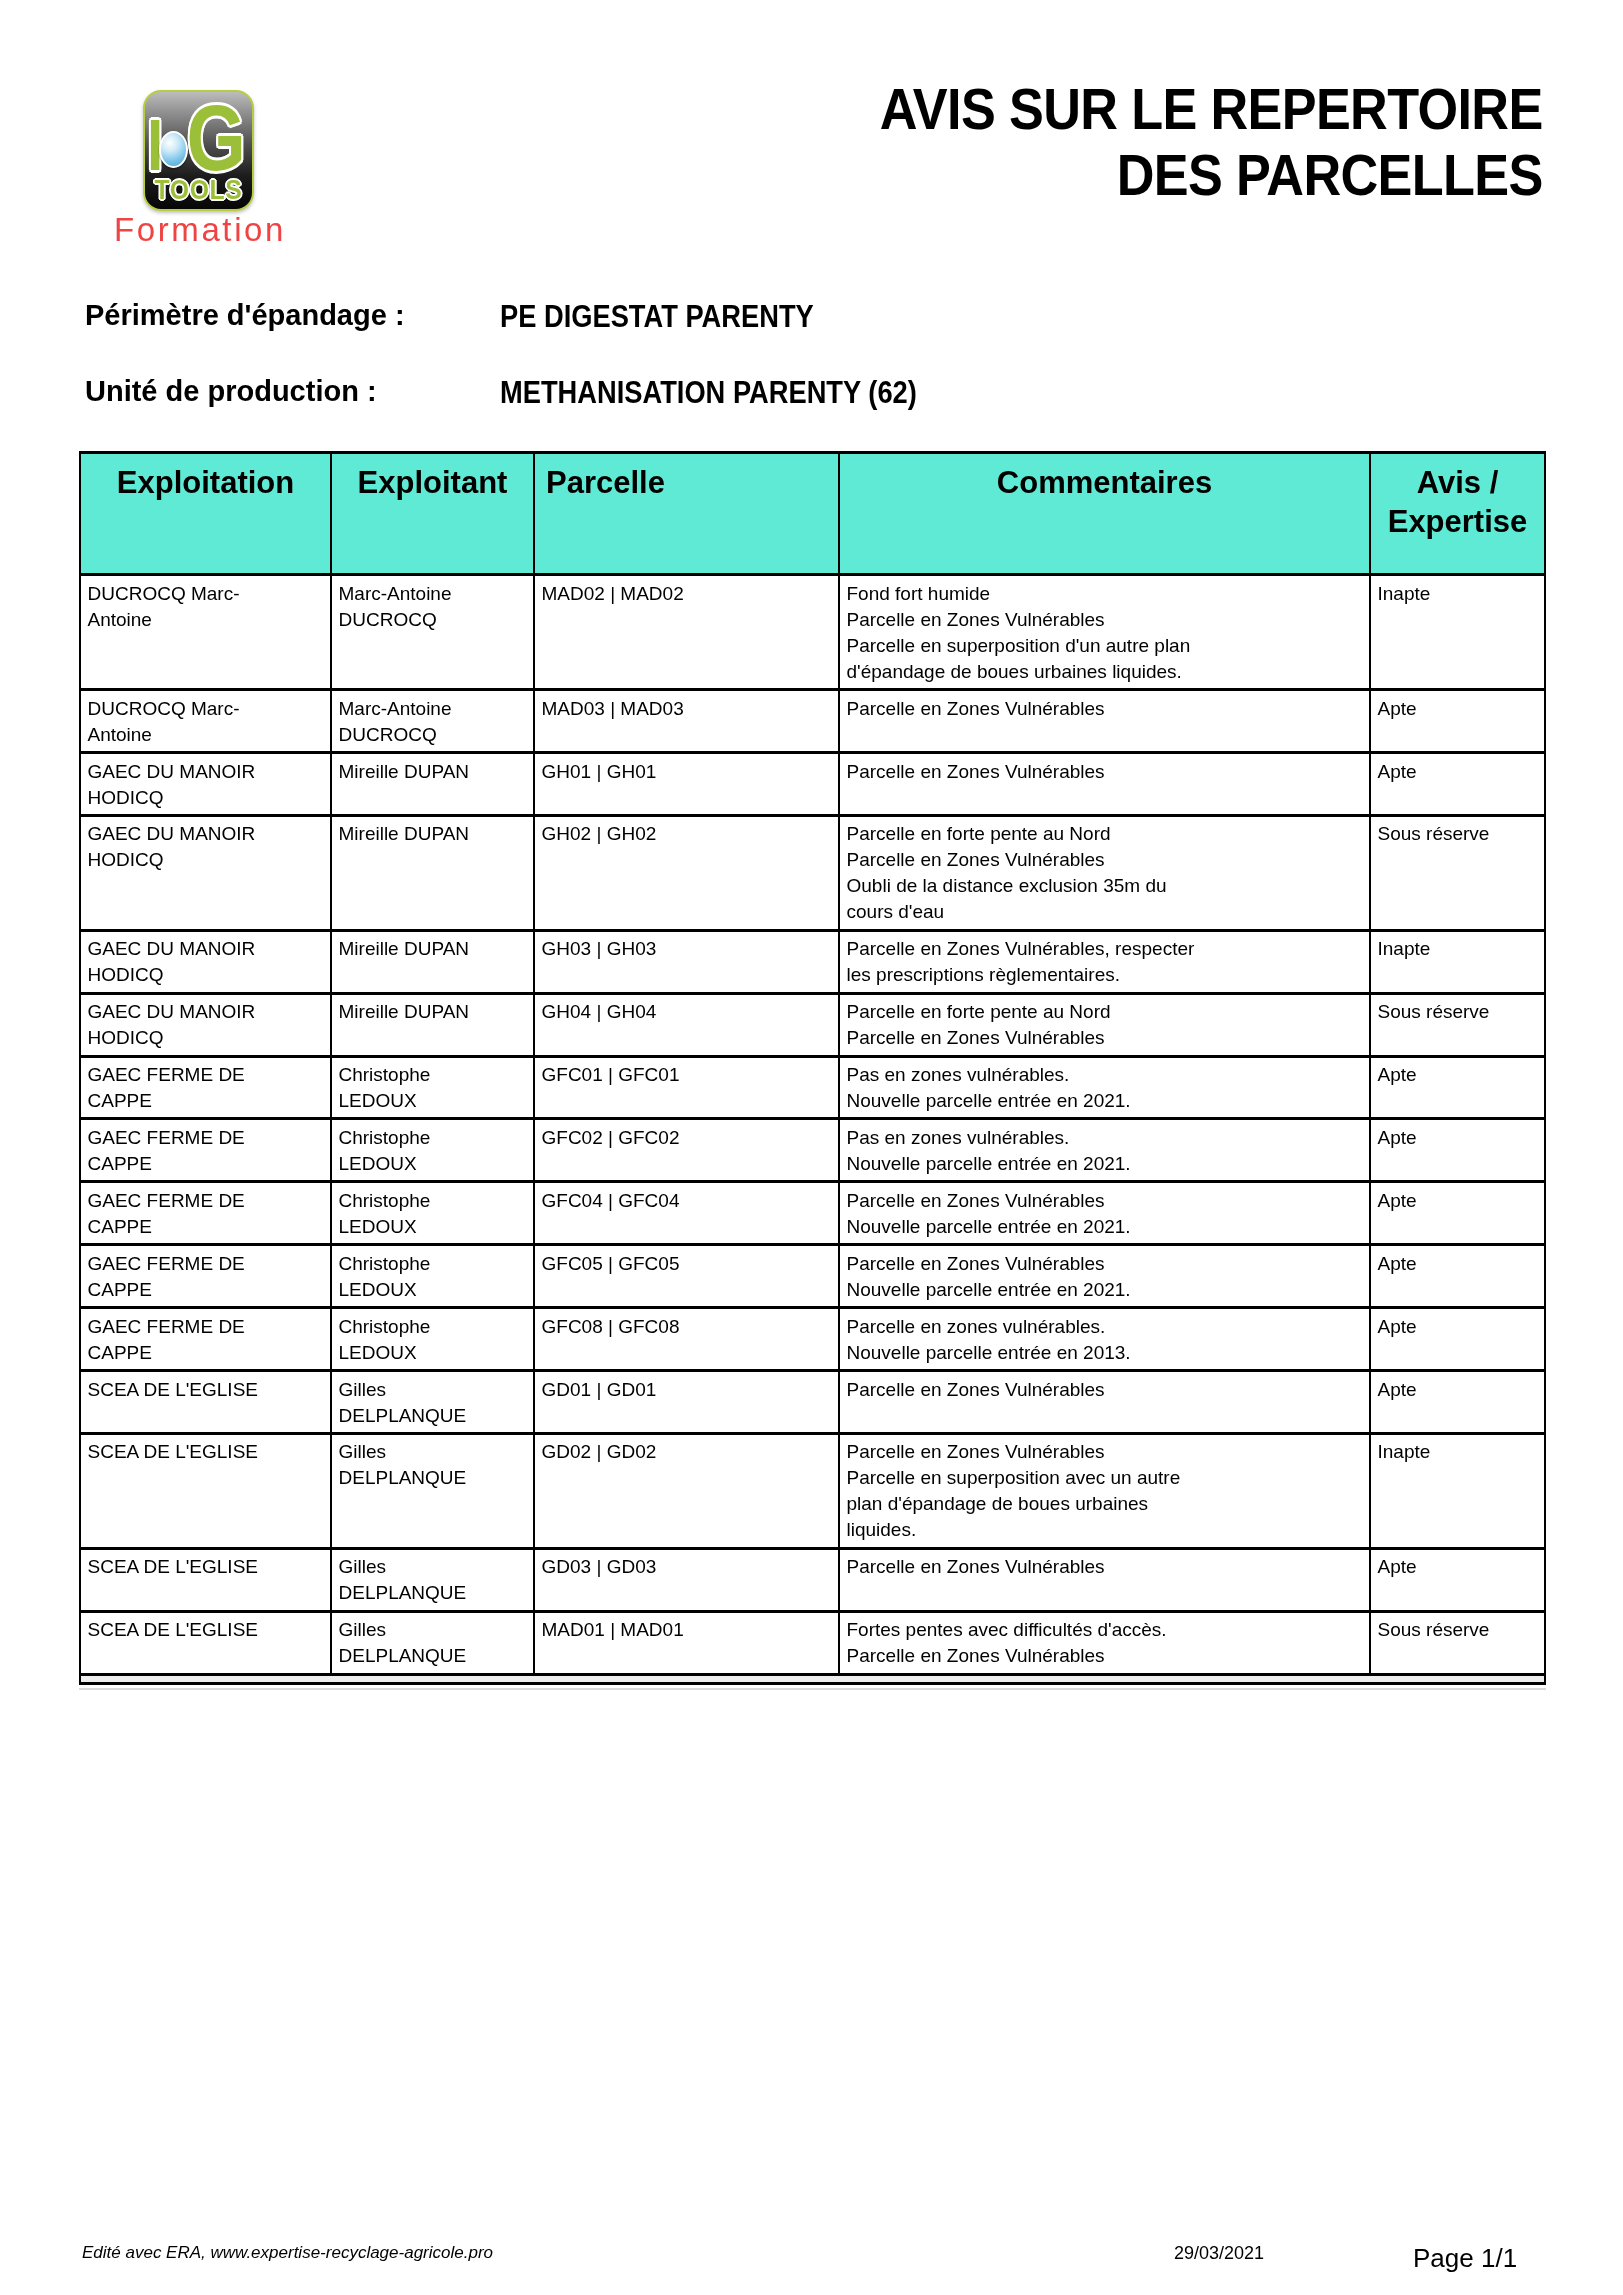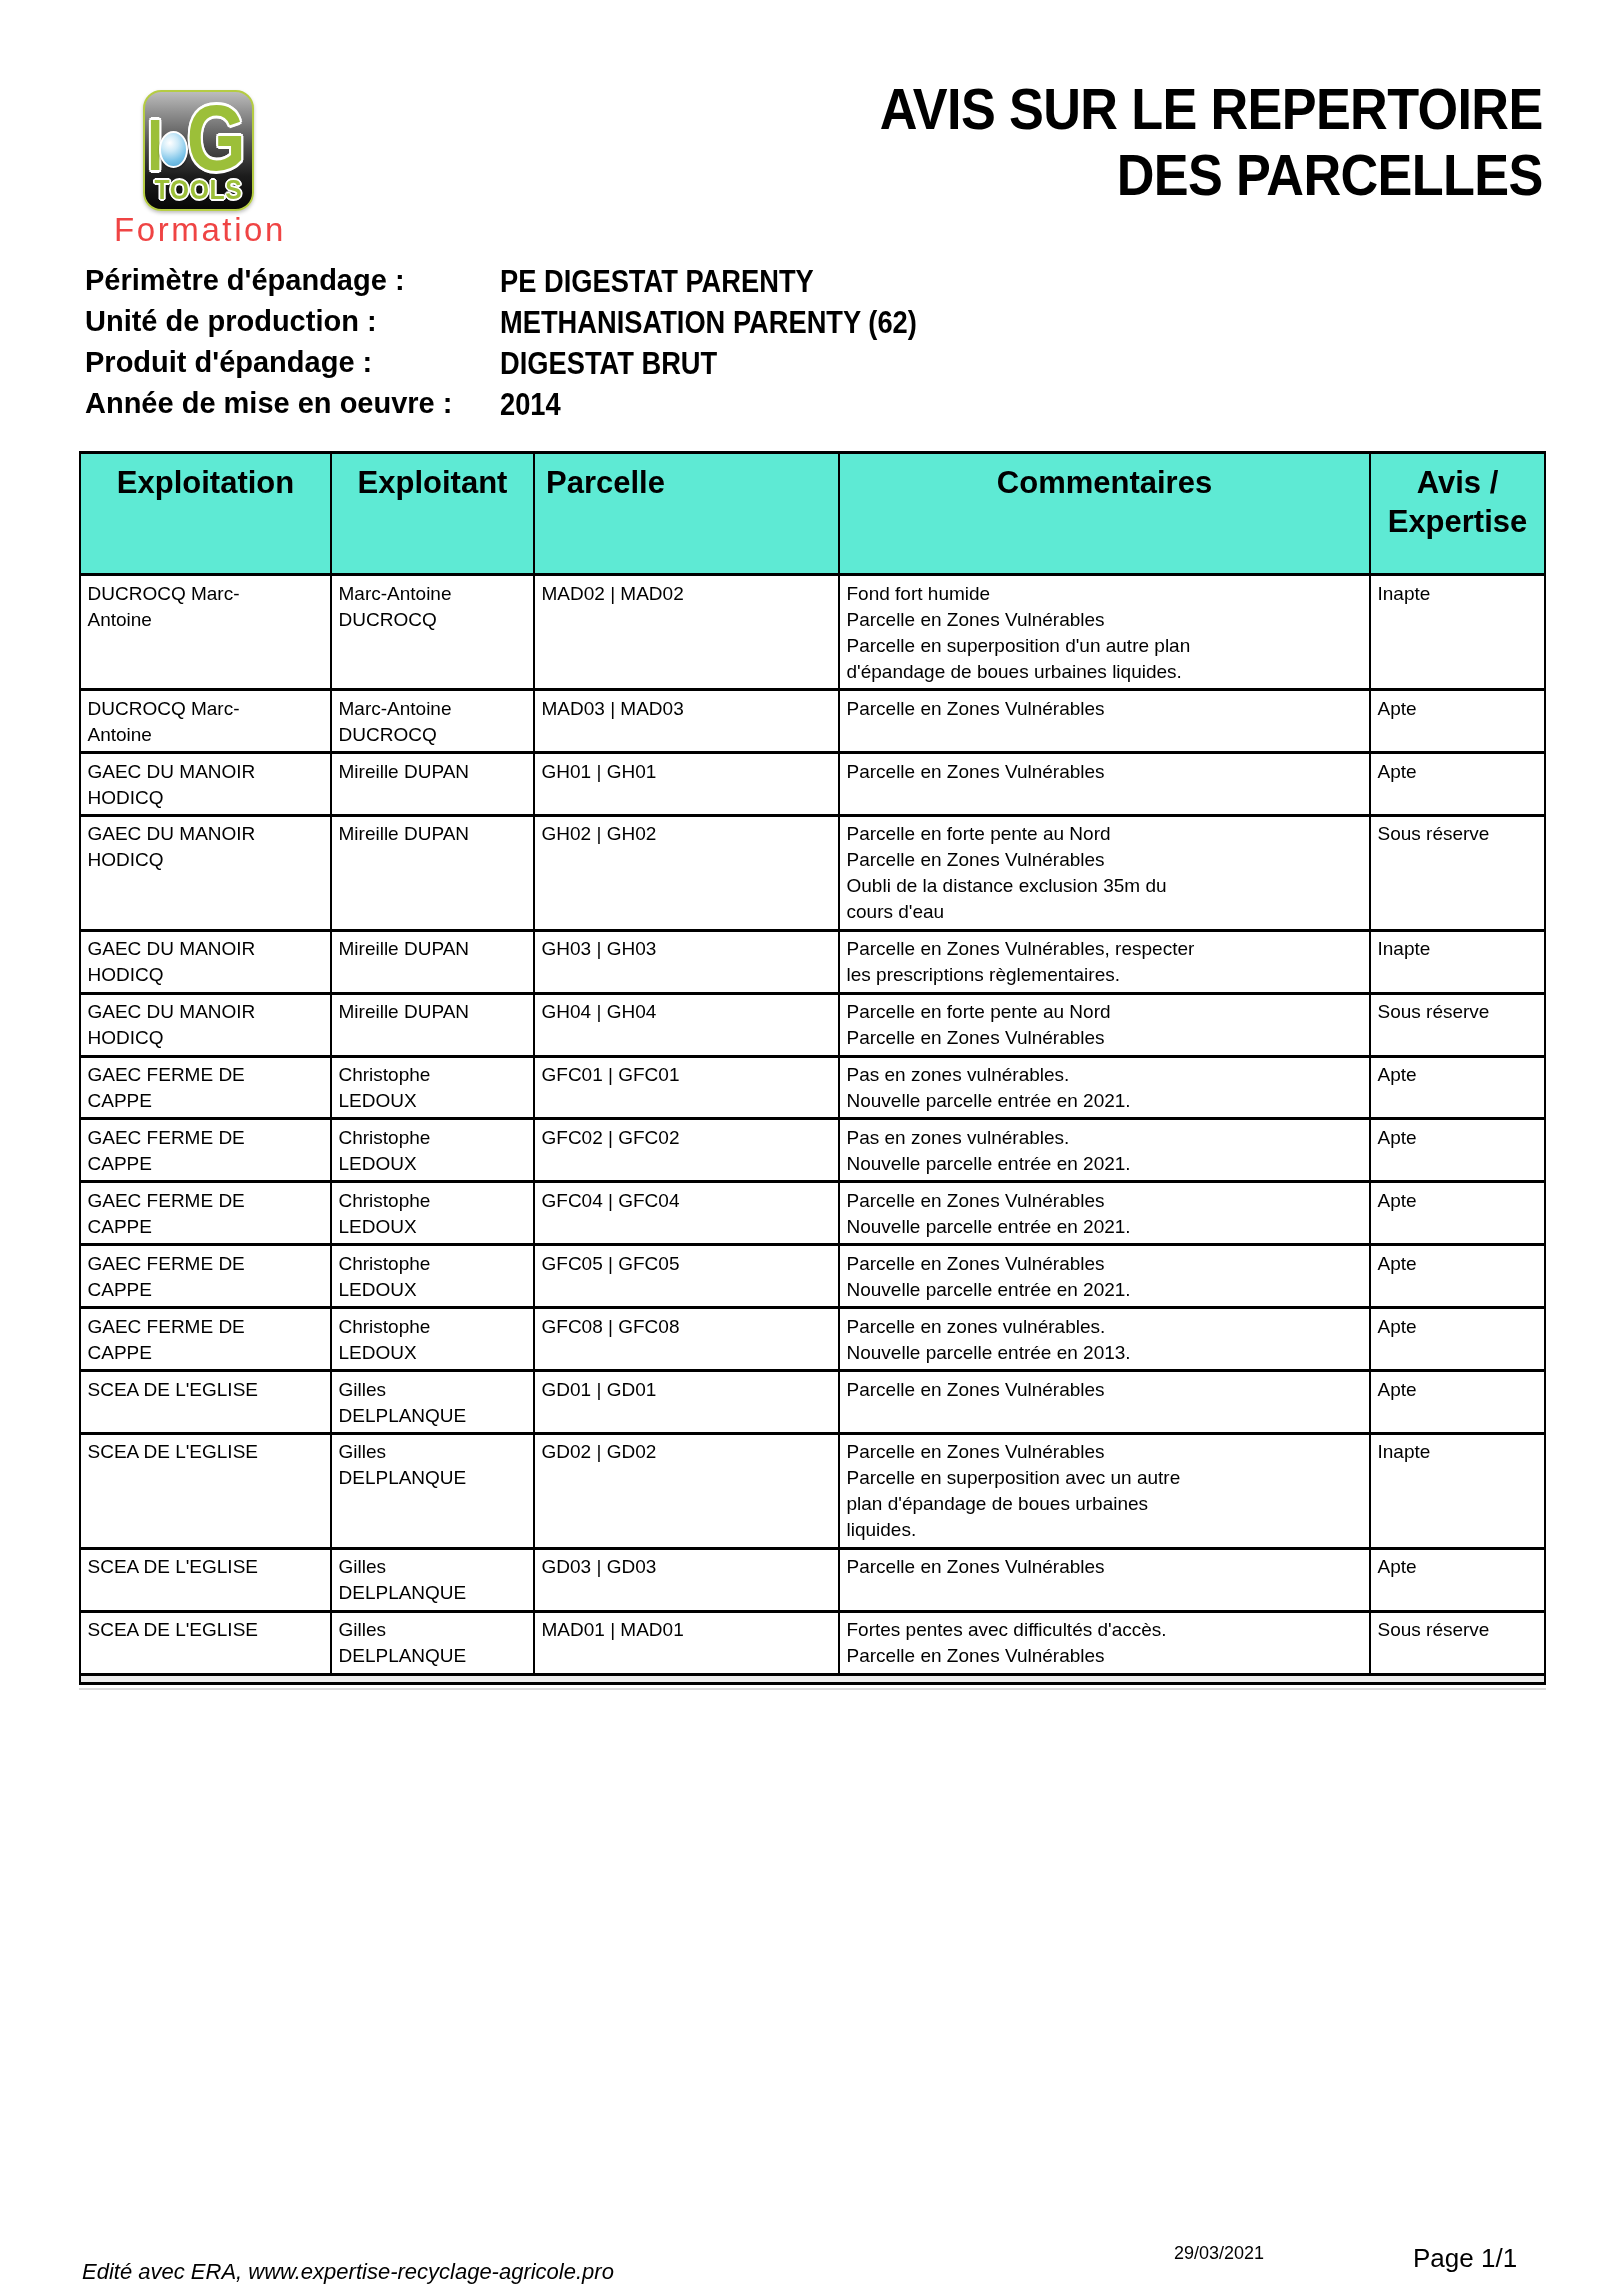--- a/index.html
+++ b/index.html
@@ -47,21 +47,21 @@
   
   .doc-title {
     position:absolute; top:76px; right:80px; margin:0;
     font-size:58px; line-height:66px; font-weight:bold; text-align:right;
     white-space:pre-line; letter-spacing:-0.7px;
     transform:scaleX(.9); transform-origin:top right;
   }
 
   
   .info { position:absolute; left:85px; top:264px; }
-  .info-row { display:flex; height:41px; align-items:flex-start; }
+  .info-row { display:flex; height:41px; align-items:flex-start;margin-top:35px; }
   .info-label { width:415px; font-size:29px; font-weight:bold; }
   .info-value { font-size:31px; font-weight:bold; display:inline-block;
                 transform:scaleX(.88); transform-origin:left top; white-space:nowrap; }
 
   
   .table-wrap { position:absolute; left:79px; top:451px; width:1467px; }
   table.parcelles {
     width:1467px; table-layout:fixed; border-collapse:collapse;
     border-top:3.9px solid #000; border-left:2px solid #000; border-right:2px solid #000;
   }
@@ -75,21 +75,21 @@
   table.parcelles td {
     vertical-align:top; padding:4.6px 5.2px 3.3px 6.5px;
     font-size:19px; line-height:26px; white-space:pre-line;
     background:#fff;
   }
   table.parcelles tfoot td { height:6.5px; padding:0; background:#ededed;
     border-bottom:3.3px solid #000; }
   .table-underline { margin-top:3.3px; height:2px; background:#d9d9d9; width:100%; }
 
   
-  .footer-credit { position:absolute; left:82px; top:2243px; font-size:22px; font-style:italic;margin-top:16px; }
+  .footer-credit { position:absolute; left:82px; top:2243px; font-size:17px; font-style:italic; }
   .footer-date   { position:absolute; left:1174px; top:2243px; font-size:18px; }
   .footer-page   { position:absolute; left:1413px; top:2243px; font-size:26px; }
 </style>
 </head>
 <body>
 
 <div class="page">
 
   <div class="logo">
     <div class="logo-badge">

